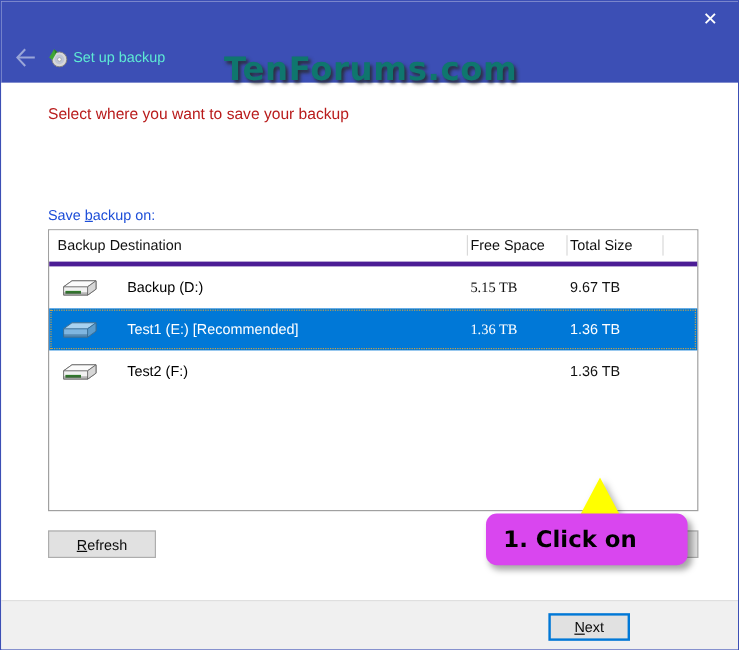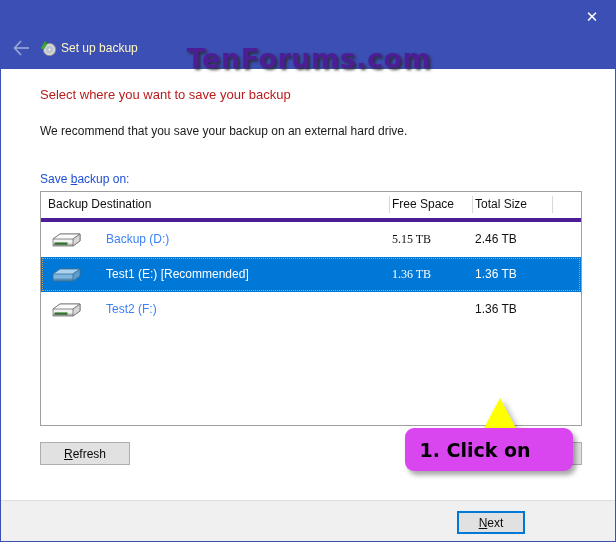--- a/index.html
+++ b/index.html
@@ -51,36 +51,36 @@
   #app-icon {
     position: absolute;
     left: 38px; top: 38px;
     width: 18px; height: 18px;
   }
   #title-text {
     position: absolute;
     left: 60px; top: 38px;
     height: 18px;
     line-height: 18px;
-    color: #fef9c3;
+    color: #5eead4;
     font-size: 12px;
   }
 
   
   #watermark {
     position: absolute;
     left: 0;
     top: 42px;
     width: 616px;
     text-align: center;
     font-family: "DejaVu Sans", sans-serif;
     font-weight: bold;
     font-size: 27px;
     letter-spacing: 0.5px;
-    color: #4c1d95;
+    color: #0f766e;
     text-shadow: 2px 2px 3px rgba(40,40,40,0.85);
     pointer-events: none;
     z-index: 5;
   }
 
   
   #content {
     position: absolute;
     left: 0; top: 68px;
     width: 614px;
@@ -154,21 +154,21 @@
     position: absolute;
     left: 8px; top: 8px;
     width: 34px; height: 20px;
   }
   .row .cell-name {
     position: absolute;
     left: 65px; top: 0;
     height: 35px;
     line-height: 35px;
     font-size: 12px;
-    color: #3b82f6;
+    color: #000000;
   }
   .row .cell-free {
     position: absolute;
     left: 351px; top: 0;
     height: 35px;
     line-height: 35px;
     font-size: 12px;
     color: #111111;
     font-family: Liberation Serif, serif;
   }
@@ -289,21 +289,20 @@
     <div id="title-text">Set up backup</div>
 
     <div id="close-btn">✕</div>
   </div>
 
   <div id="watermark">TenForums.com</div>
 
   <div id="content">
 
     <div id="heading">Select where you want to save your backup</div>
-    <div id="subheading">We recommend that you save your backup on an external hard drive.</div>
 
     <div id="list-label">
       <span>Save </span><u>b</u><span>ackup on:</span>
     </div>
 
     <div id="dest-list">
       <div id="dest-header">
         <div class="hcell" style="left:7px;">Backup Destination</div>
         <div class="hsep" style="left:348px;"></div>
         <div class="hcell" style="left:351px;">Free Space</div>
@@ -319,21 +318,21 @@
             <svg width="34" height="20" viewBox="0 0 34 20">
               <path d="M4 9 L11 4 L31 4 L31 11 L24 16 L4 16 Z" fill="#f2f2f2" stroke="#6e6e6e" stroke-width="0.8"></path>
               <path d="M4 9 L11 4 L31 4 L24 9 Z" fill="#fbfbfb" stroke="#6e6e6e" stroke-width="0.8"></path>
               <path d="M24 9 L31 4 L31 11 L24 16 Z" fill="#d7d7d7" stroke="#6e6e6e" stroke-width="0.8"></path>
               <rect x="5.5" y="12.4" width="13" height="2.4" fill="#2f7a2a"></rect>
               <path d="M4 16 L24 16 L24 13.6 L4 13.6 Z" fill="#4a4a4a" opacity="0.35"></path>
             </svg>
           </div>
           <div class="cell-name">Backup (D:)</div>
           <div class="cell-free">5.15 TB</div>
-          <div class="cell-total">2.46 TB</div>
+          <div class="cell-total">9.67 TB</div>
         </div>
 
         <div class="row selected">
           <div class="drive-icon">
             <svg width="34" height="20" viewBox="0 0 34 20">
               <path d="M4 9 L11 4 L31 4 L31 11 L24 16 L4 16 Z" fill="#7fb6e0" stroke="#3a6f96" stroke-width="0.8"></path>
               <path d="M4 9 L11 4 L31 4 L24 9 Z" fill="#a9d2ef" stroke="#3a6f96" stroke-width="0.8"></path>
               <path d="M24 9 L31 4 L31 11 L24 16 Z" fill="#5d9ccb" stroke="#3a6f96" stroke-width="0.8"></path>
               <path d="M4 16 L24 16 L24 13.6 L4 13.6 Z" fill="#2d5f86" opacity="0.5"></path>
             </svg>

